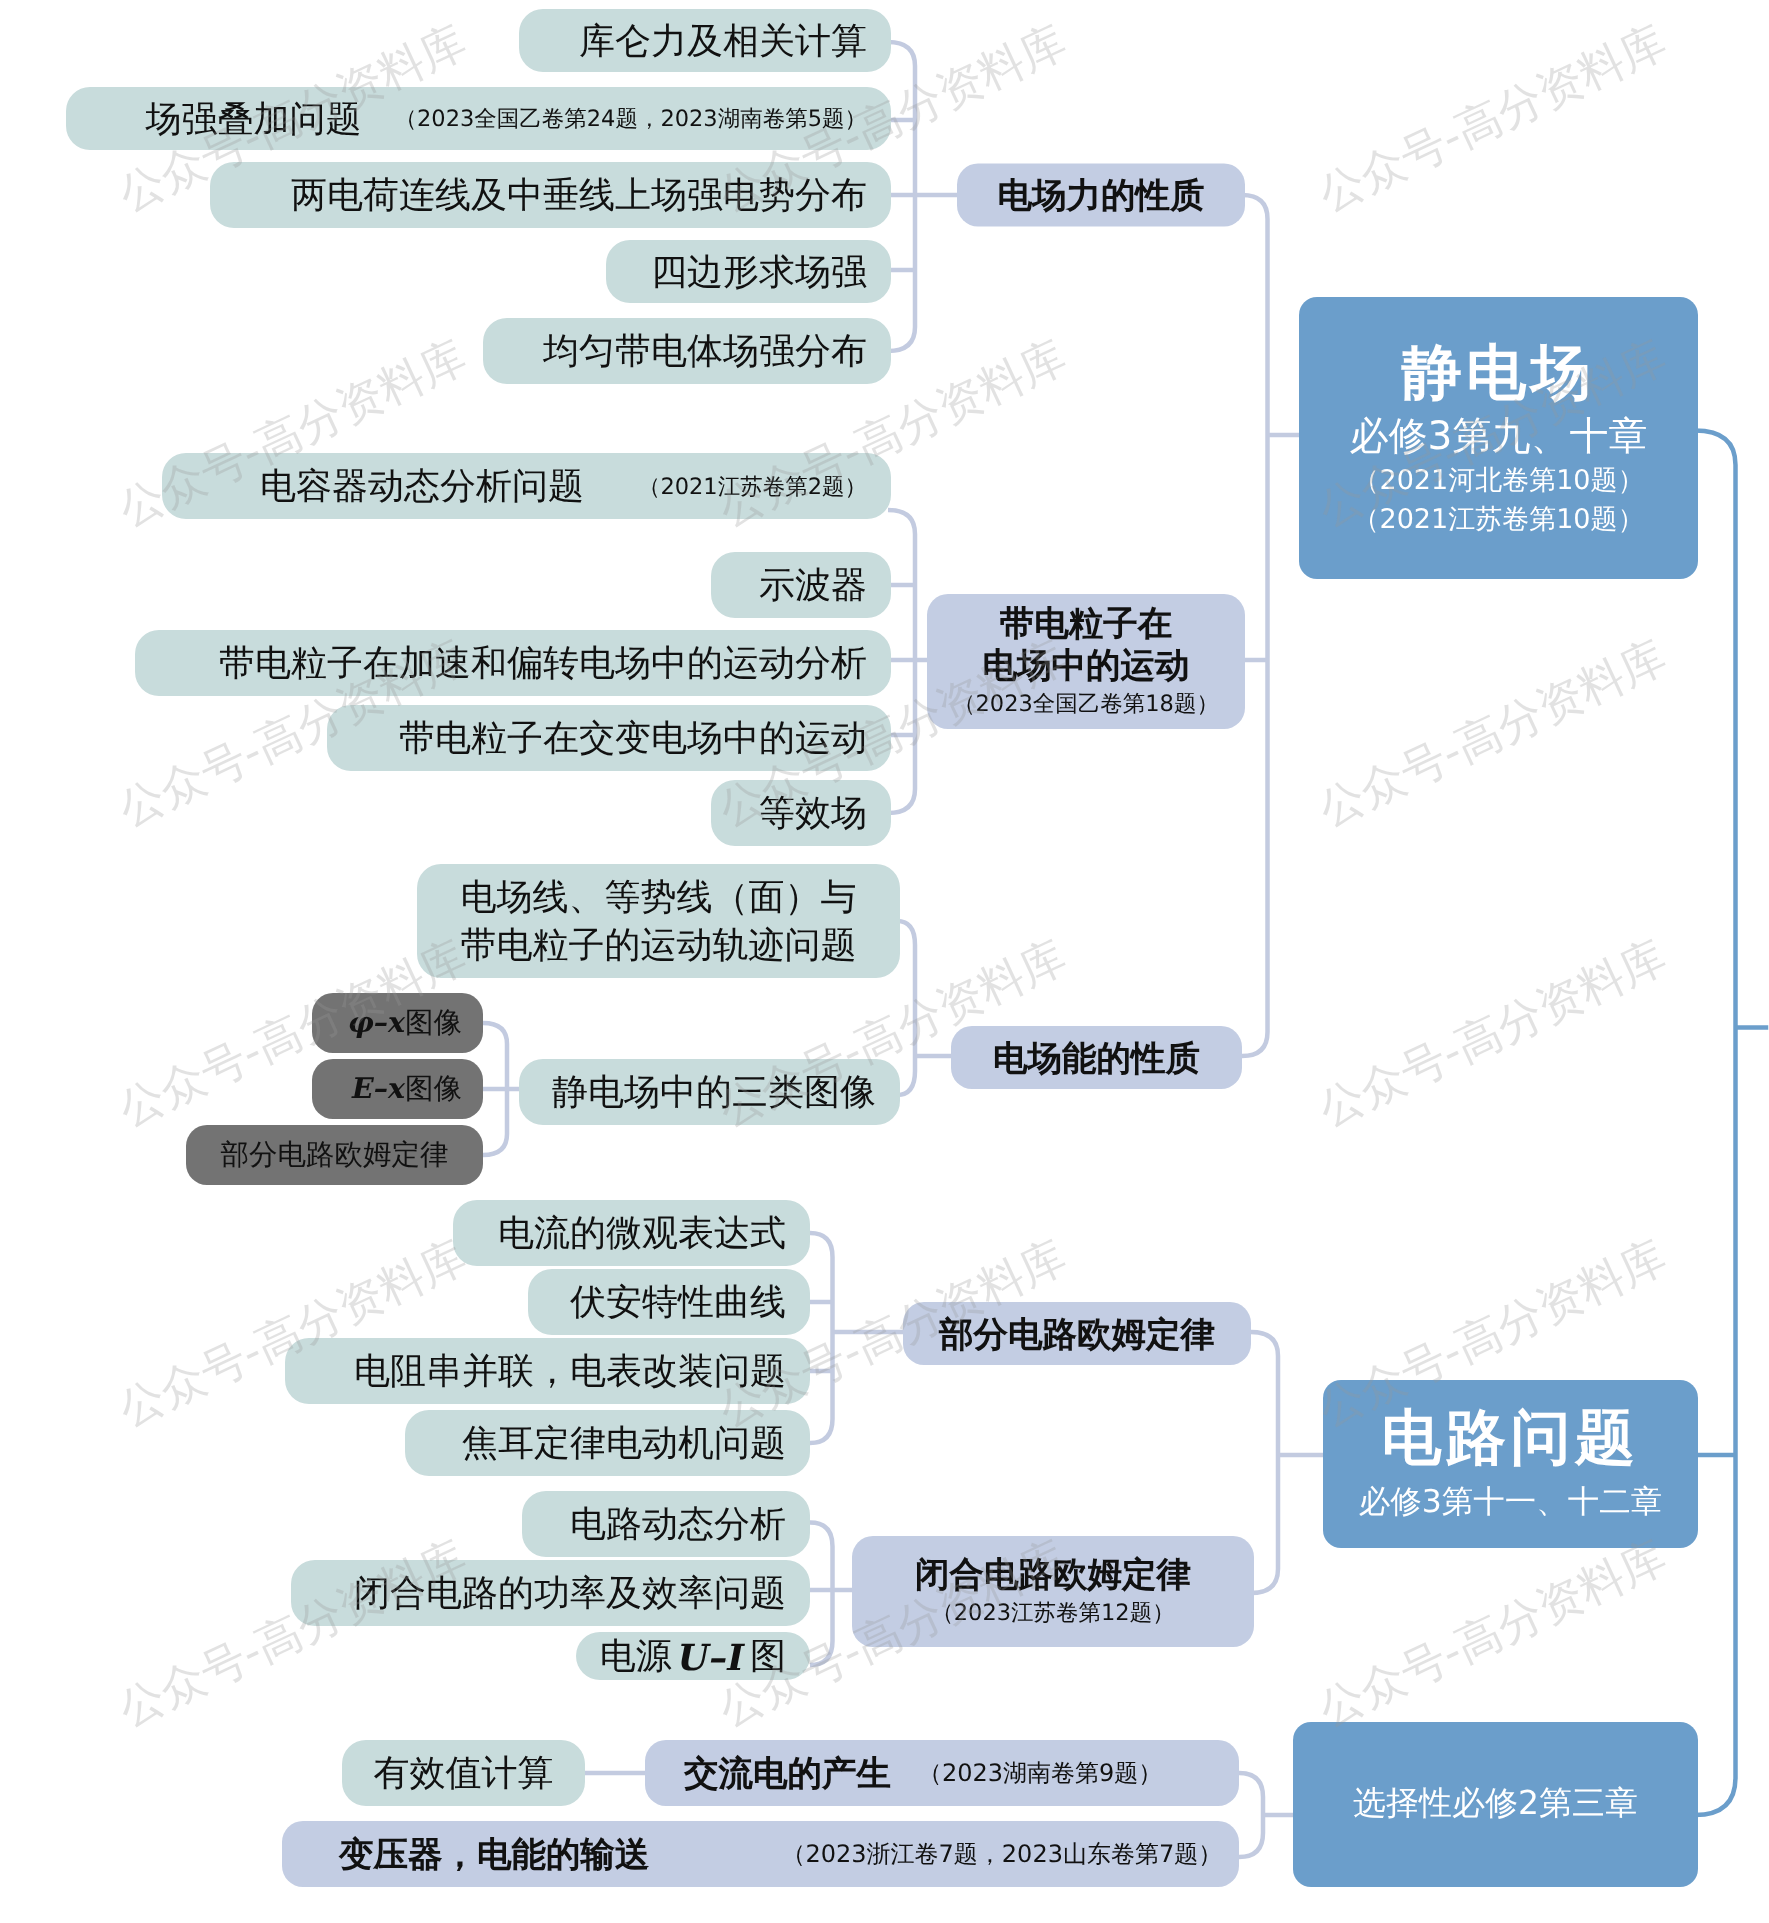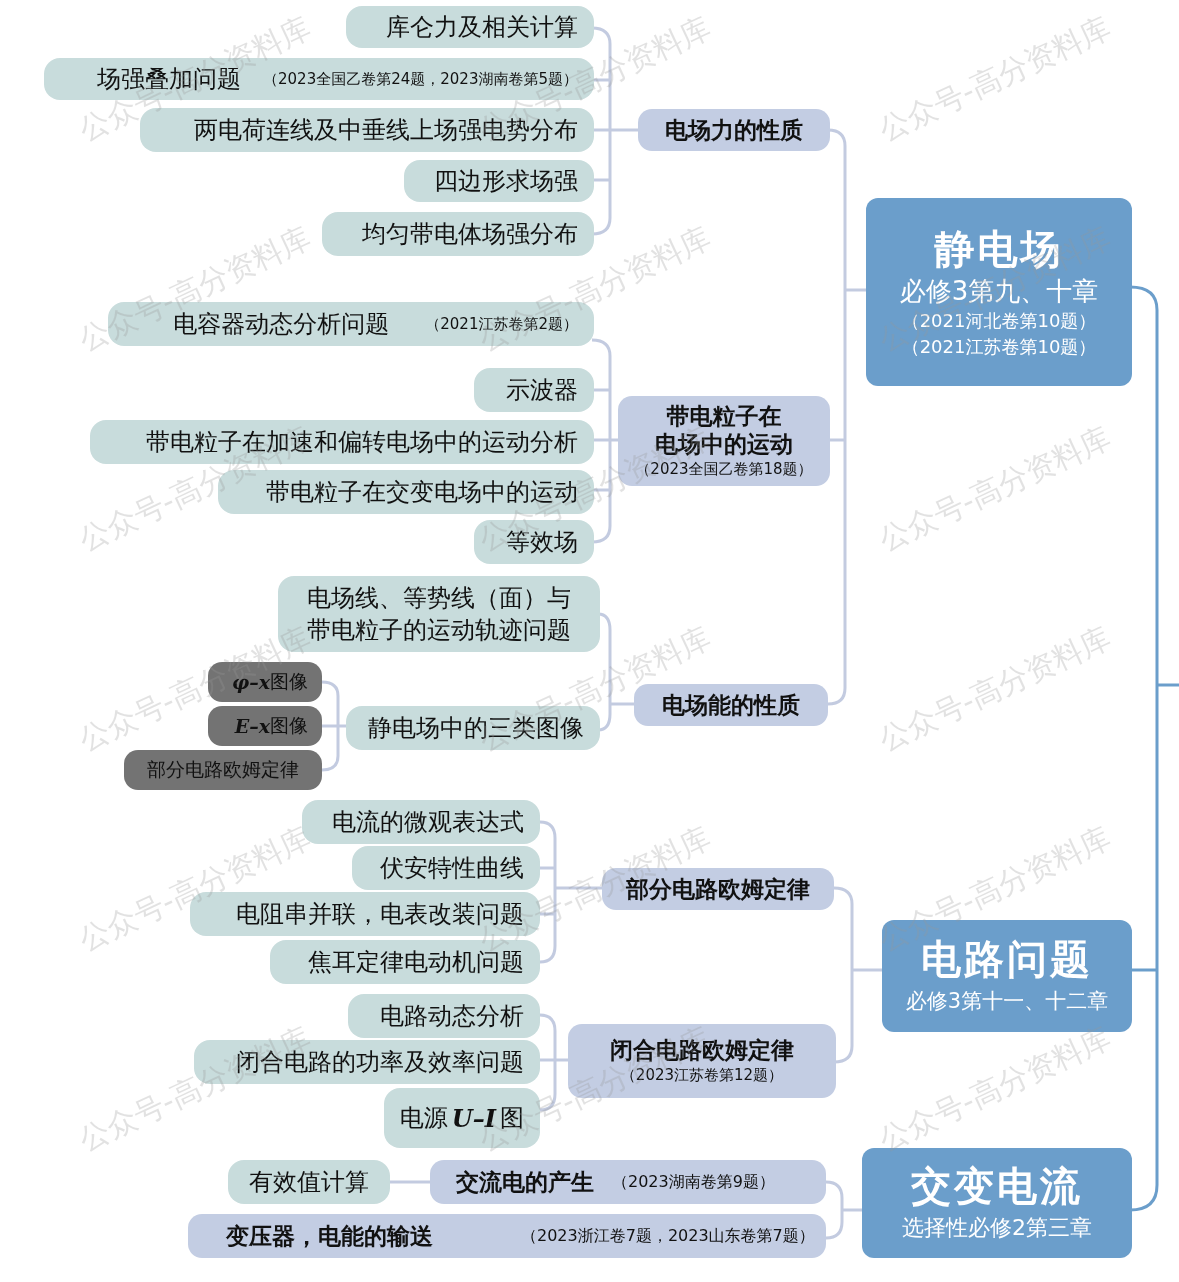--- a/index.html
+++ b/index.html
@@ -174,21 +174,21 @@
 <div class="node mid" style="left:602px;top:868px;width:232px;height:42px;">
   <span>部分电路欧姆定律</span>
 </div>
 
 <div class="node leaf" style="left:348px;top:994px;width:192px;height:44px;">
   <span>电路动态分析</span>
 </div>
 <div class="node leaf" style="left:194px;top:1040px;width:346px;height:44px;">
   <span>闭合电路的功率及效率问题</span>
 </div>
-<div class="node leaf" style="left:384px;top:1088px;width:156px;height:60px;">
+<div class="node leaf" style="left:384px;top:1088px;width:156px;height:32px;">
   <span>电源 </span>
   <span class="math" style="margin:0 4px">U–I</span>
   <span> 图</span>
 </div>
 <div class="node mid multi" style="left:568px;top:1024px;width:268px;height:74px;">
   <span>闭合电路欧姆定律</span>
   <span class="note">（2023江苏卷第12题）</span>
 </div>
 
 <div class="node main" style="left:882px;top:920px;width:250px;height:112px;">
@@ -202,21 +202,20 @@
 <div class="node mid" style="left:430px;top:1160px;width:396px;height:44px;justify-content:flex-start;padding-left:26px;">
   <span>交流电的产生</span>
   <span class="inline-note">（2023湖南卷第9题）</span>
 </div>
 <div class="node mid" style="left:188px;top:1214px;width:638px;height:44px;justify-content:flex-start;padding-left:38px;gap:36px;">
   <span>变压器，电能的输送</span>
   <span class="inline-note" style="margin-left:52px">（2023浙江卷7题，2023山东卷第7题）</span>
 </div>
 
 <div class="node main" style="left:862px;top:1148px;width:270px;height:110px;">
-  <span class="title">交变电流</span>
   <span class="sub1" style="font-size:22px">选择性必修2第三章</span>
 </div>
 
 <div class="wm" style="left:90px;top:110px;">公众号-高分资料库</div>
 <div class="wm" style="left:490px;top:110px;">公众号-高分资料库</div>
 <div class="wm" style="left:890px;top:110px;">公众号-高分资料库</div>
 <div class="wm" style="left:90px;top:320px;">公众号-高分资料库</div>
 <div class="wm" style="left:490px;top:320px;">公众号-高分资料库</div>
 <div class="wm" style="left:890px;top:320px;">公众号-高分资料库</div>
 <div class="wm" style="left:90px;top:520px;">公众号-高分资料库</div>

